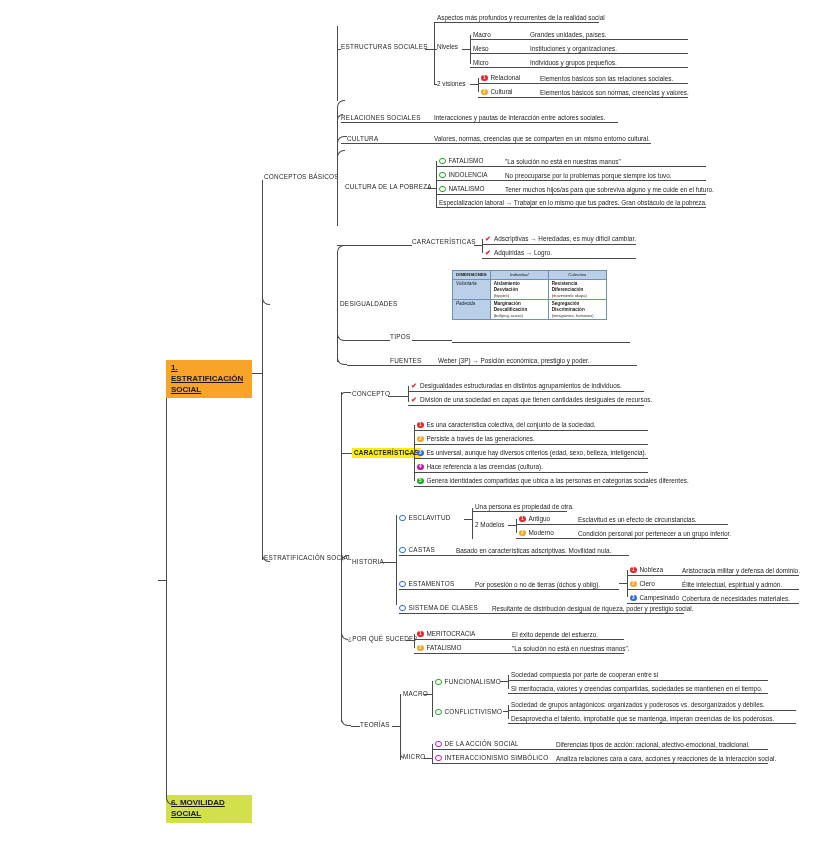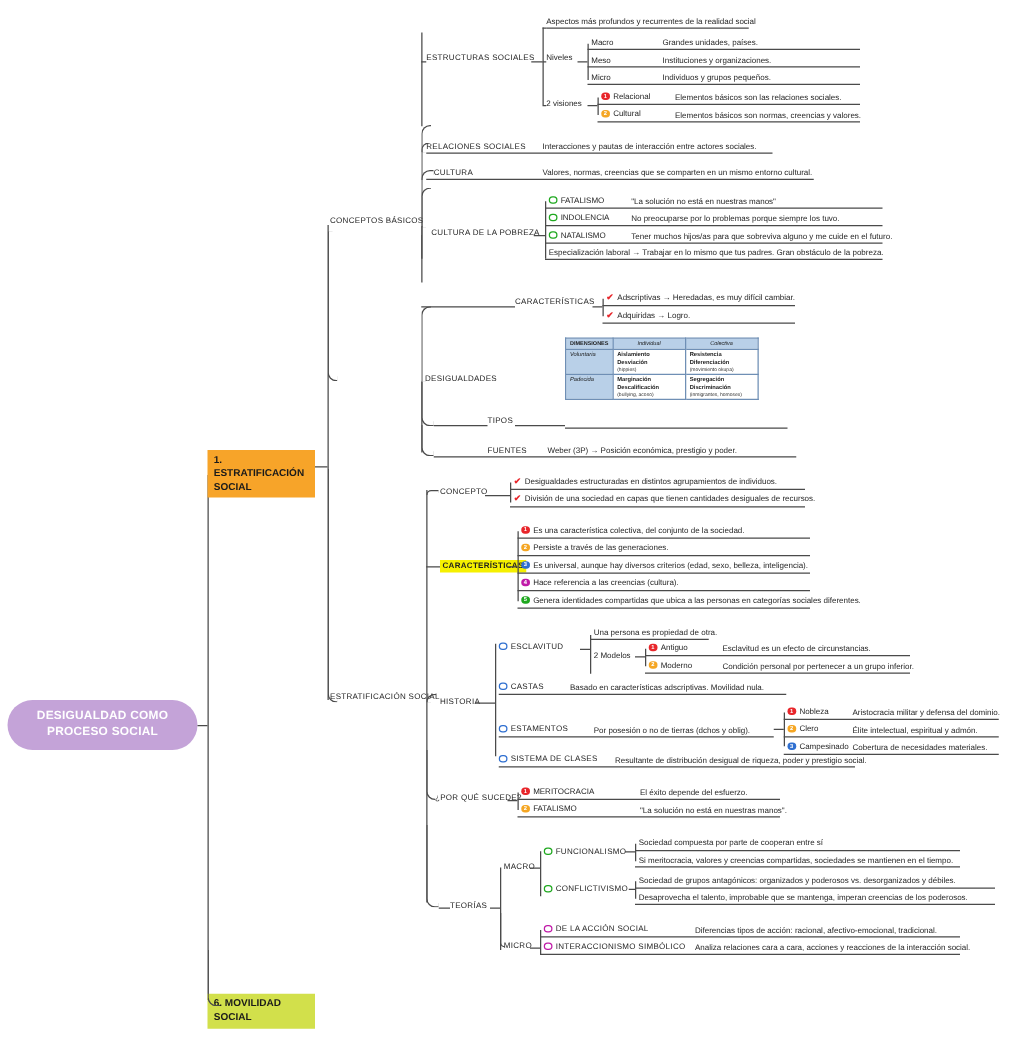--- a/index.html
+++ b/index.html
@@ -33,21 +33,21 @@
     font-weight: bold;
     letter-spacing: .2px;
     display: flex; align-items: center; justify-content: center;
     text-align: center; line-height: 1.35;
   }
 
   
   .br1 {
     position: absolute;
     font-size: 8px; font-weight: bold; color: #1a1a1a;
-    padding: 3px 5px; line-height: 1.35;
+    padding: 3px 5px; line-height: 1.35; text-decoration: underline;
   }
   .br1.orange { background: #f7a429; left: 166px; top: 360px; width: 86px; }
   .br1.lime   { background: #d2e04b; left: 166px; top: 795px; width: 86px; }
 
   
   .nd {
     position: absolute;
     font-size: 6.4px;
     line-height: 1.25;
     color: #1f1f1f;
@@ -109,21 +109,20 @@
   .tbl td.rh { background: #b9d0e8; font-style: italic; width: 34px; }
   .tbl td.cell { width: 58px; }
   .tbl .strong { font-weight: bold; display: block; }
   .tbl .sub { font-size: 4px; color: #333; display: block; }
 </style>
 </head>
 <body>
 
 <div id="canvas">
 
-  <div class="root">DESIGUALDAD COMO PROCESO SOCIAL</div>
 
   <div class="ln lh" style="left:158px; top:580px; width:8px;"></div>
   <div class="ln lv" style="left:166px; top:380px; height:420px;"></div>
 
   <div class="br1 orange">1. ESTRATIFICACIÓN SOCIAL</div>
   <div class="br1 lime">6. MOVILIDAD SOCIAL</div>
 
   <div class="ln lh" style="left:252px; top:373px; width:10px;"></div>
   <div class="ln lv" style="left:262px; top:180px; height:380px;"></div>
 

